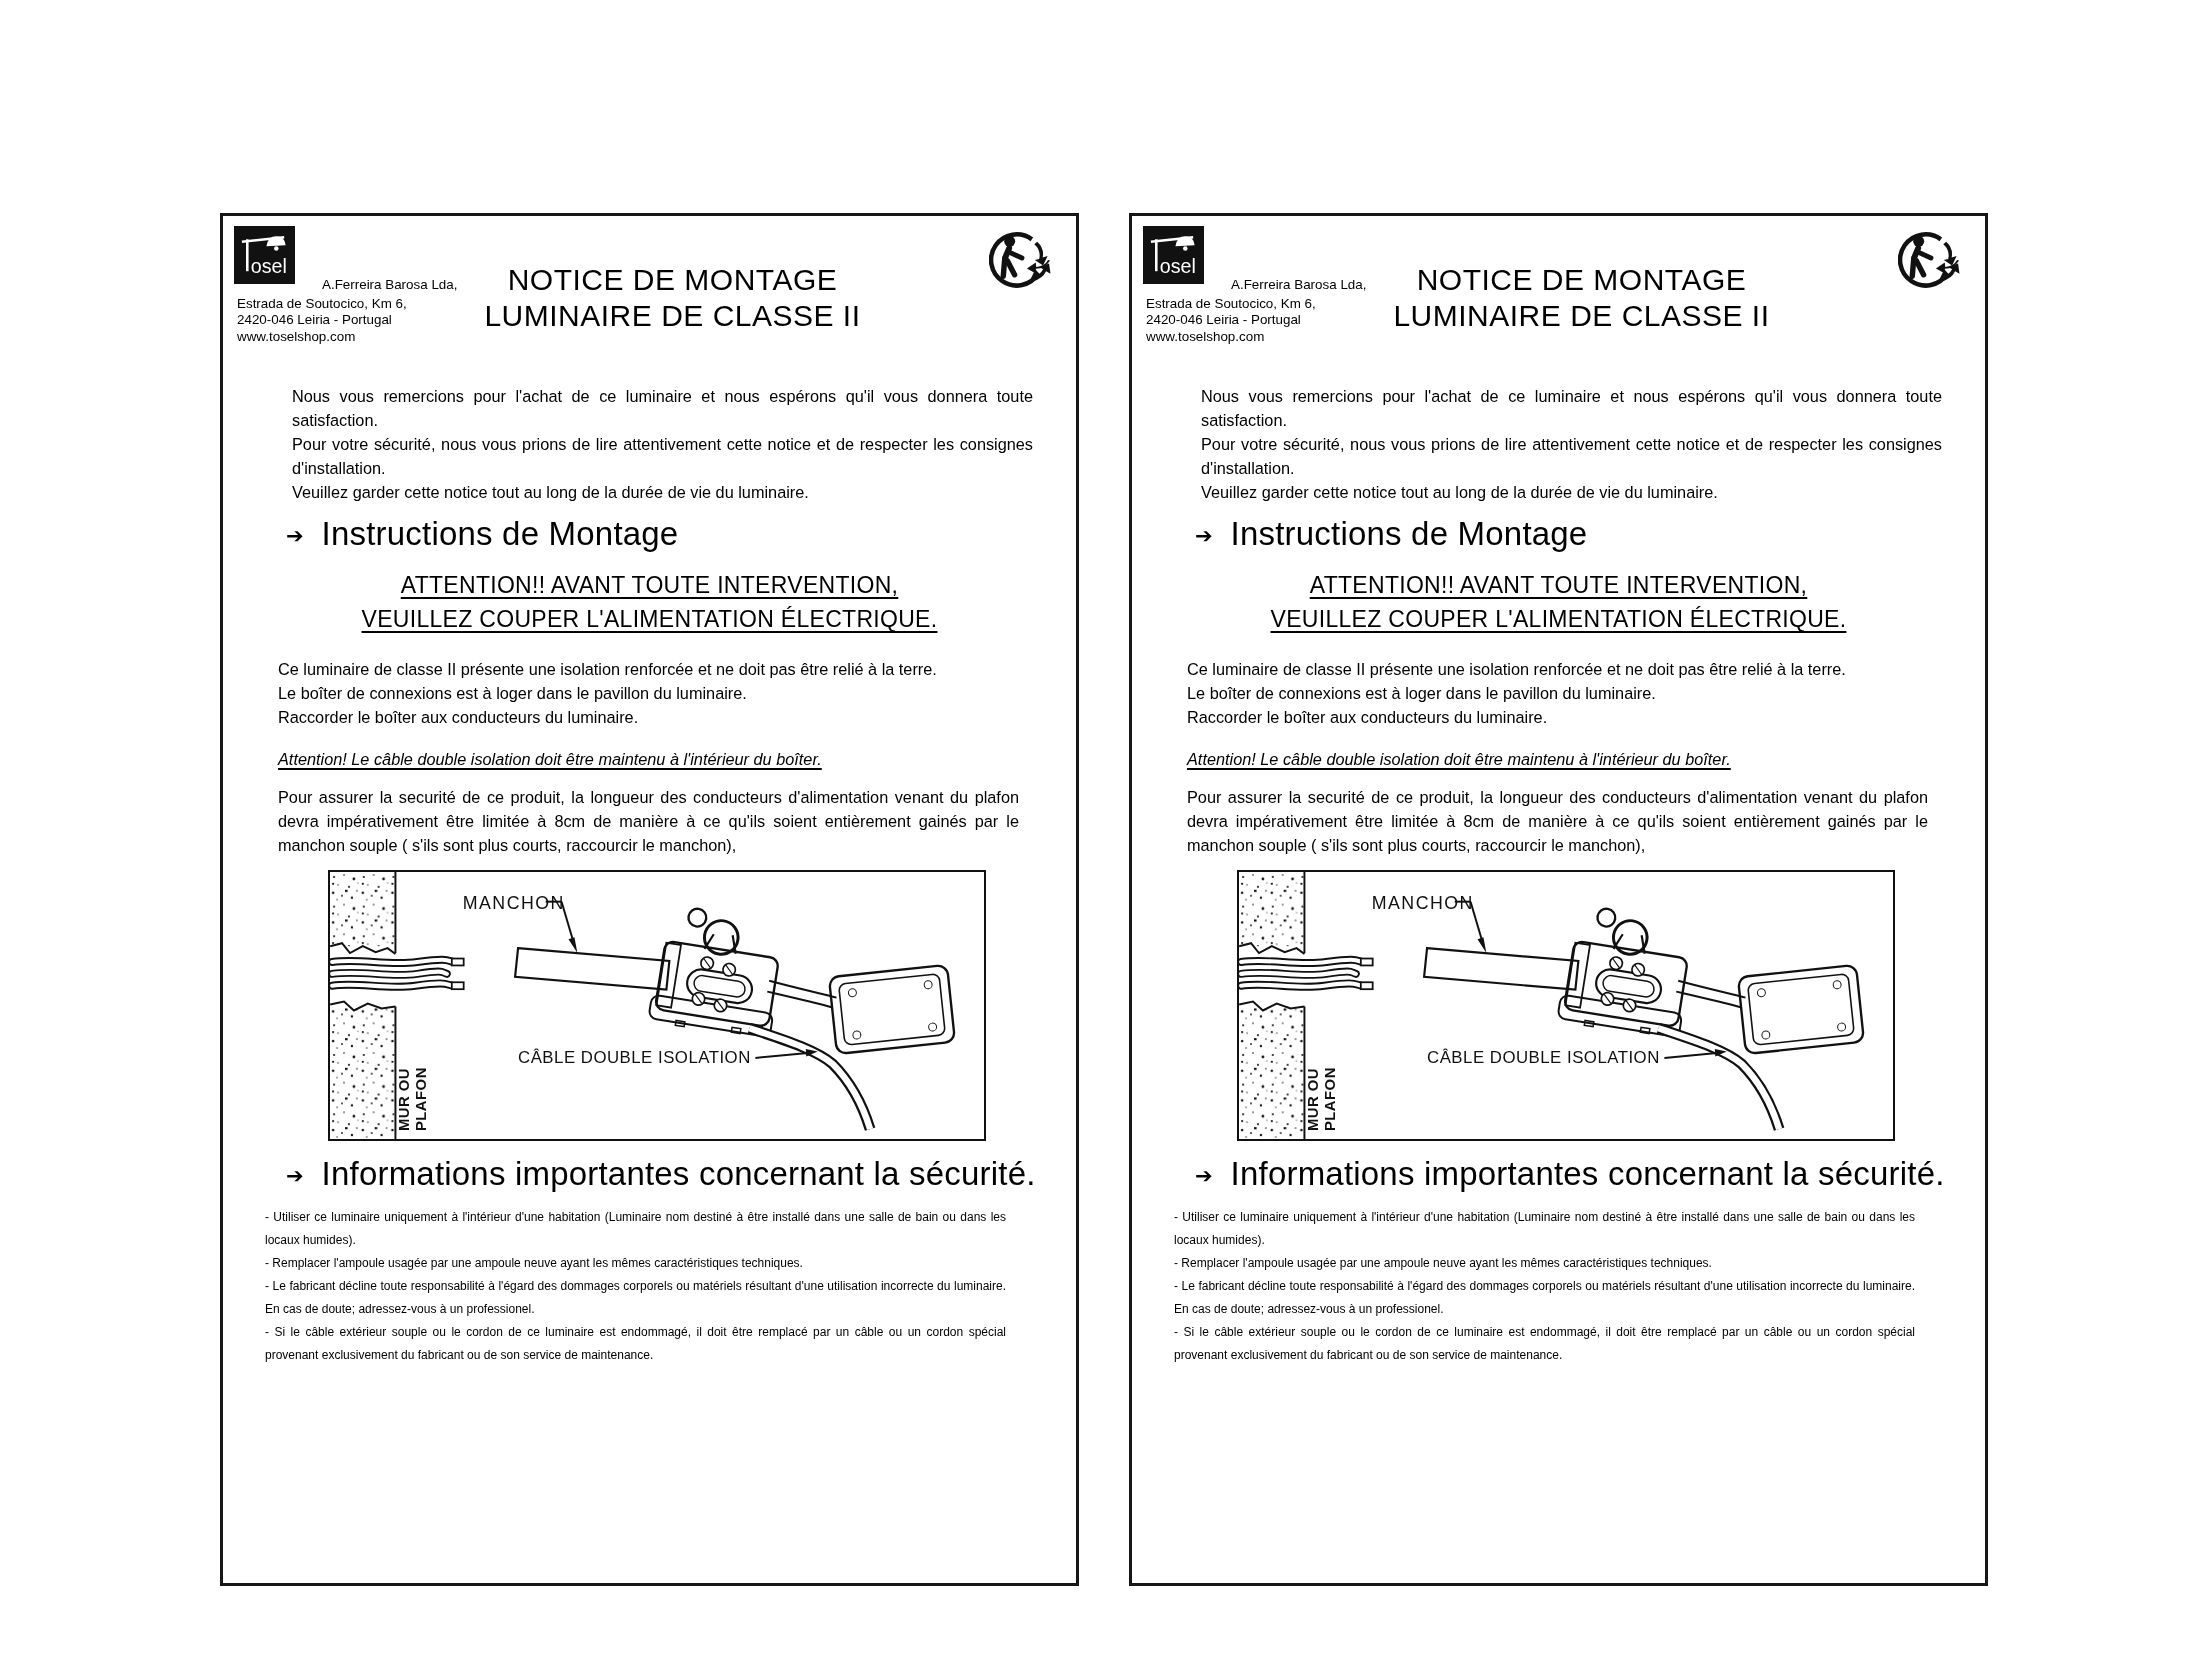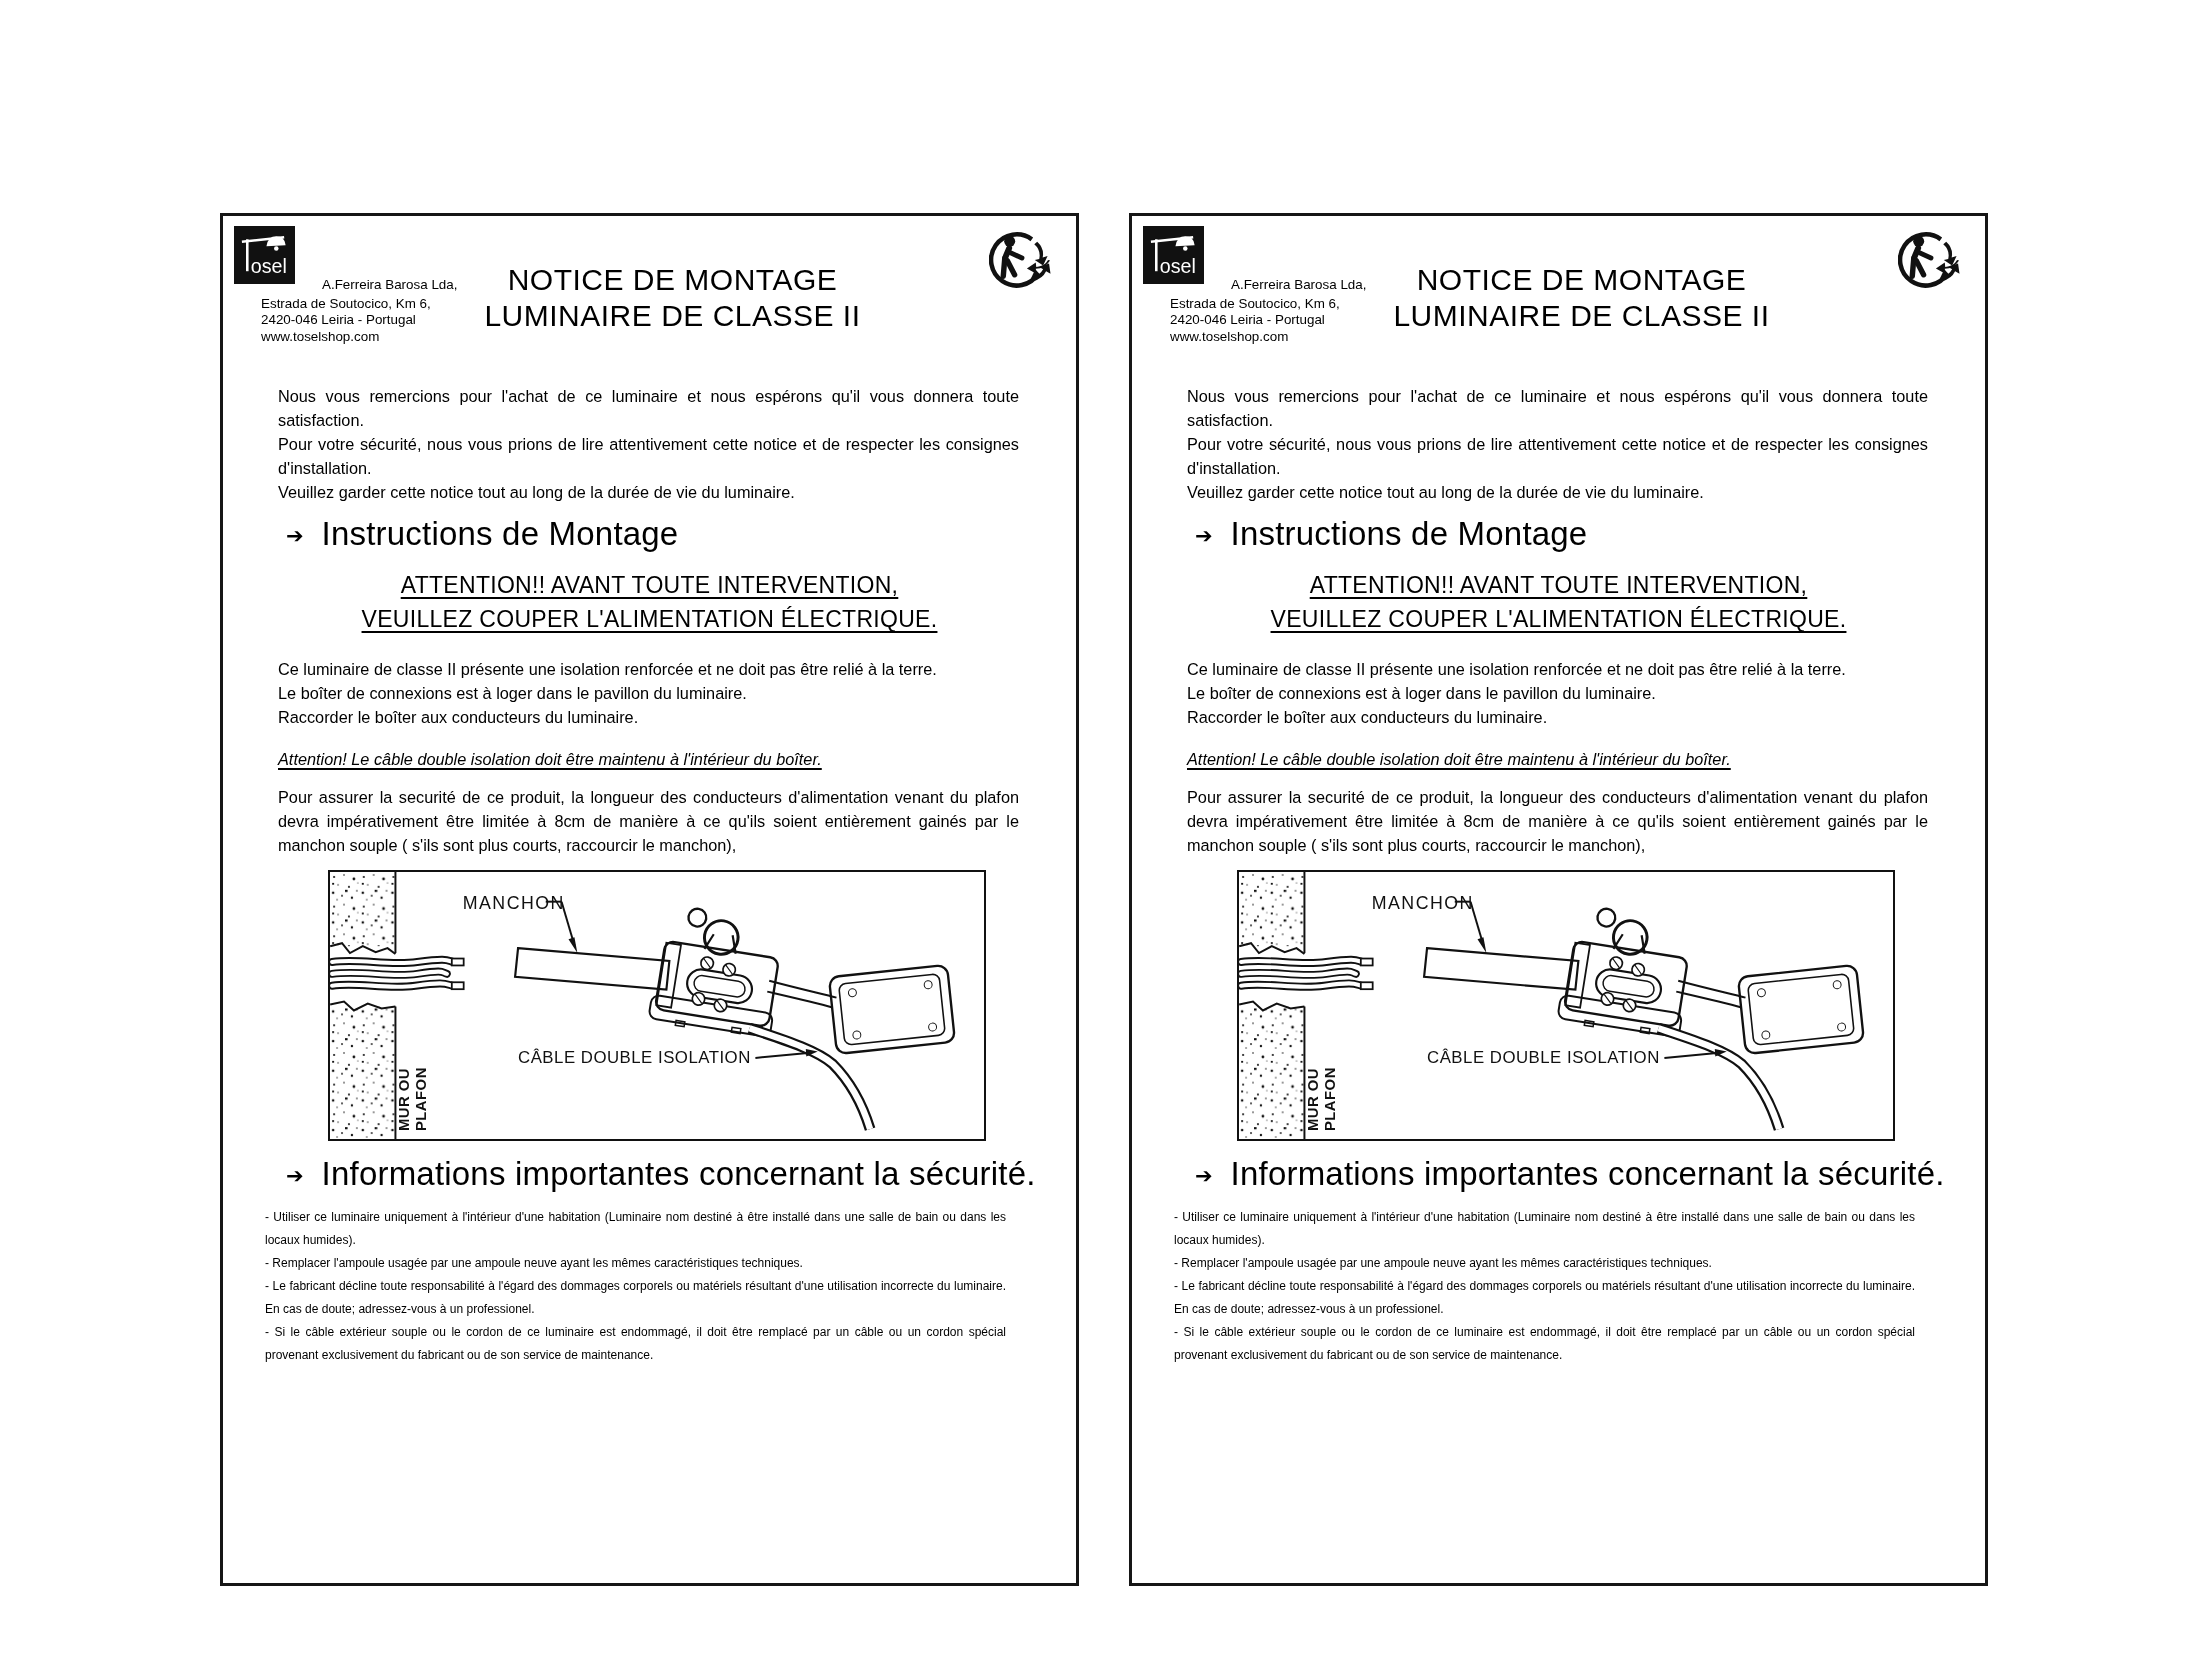--- a/index.html
+++ b/index.html
@@ -8,29 +8,29 @@
   .canvas { position:absolute; inset:0; background:#fff; }
 
   .page { position:absolute; top:213px; width:859px; height:1373px;
           background:#fff; border:3px solid #161616; }
   .page-1 { left:220px; }
   .page-2 { left:1129px; }
 
   
   .logo-box { position:absolute; left:11px; top:10px; width:61px; height:58px; background:#111; }
   .addr-company { position:absolute; left:75px; top:61px; font-size:13.4px; white-space:nowrap;margin-left:24px; }
-  .addr-block { position:absolute; left:14px; top:80px; font-size:13.4px; line-height:16.3px; white-space:nowrap;margin-left:24px; }
+  .addr-block { position:absolute; left:14px; top:80px; font-size:13.4px; line-height:16.3px; white-space:nowrap; }
   .title-block { position:absolute; left:46px; right:0; top:46px; text-align:center;
                  font-size:30px; line-height:36px; letter-spacing:0.5px; }
   .triman { position:absolute; right:24px; top:13px; width:63px; height:63px; }
 
   
   .para { position:absolute; left:55px; width:741px; font-size:16.3px; line-height:24px;
           text-align:justify; white-space:pre-line; }
-  .p-intro   { top:168px; }
+  .p-intro   { top:168px;margin-left:14px; }
   .p-classe  { top:441px; }
   .p-cable   { top:531px; text-decoration:underline; text-decoration-thickness:2px; text-underline-offset:3px; white-space:normal;font-style:italic; }
   .p-assurer { top:569px; }
 
   .sec-head { position:absolute; left:63px; display:flex; align-items:center; gap:18px; }
   .sec-head .arr { font-size:21px; line-height:1; transform:translateY(1px); }
   .sec-head .txt { font-size:33px; letter-spacing:0.2px; }
   .h-montage  { top:299px; }
   .h-securite { top:939px; }
 

